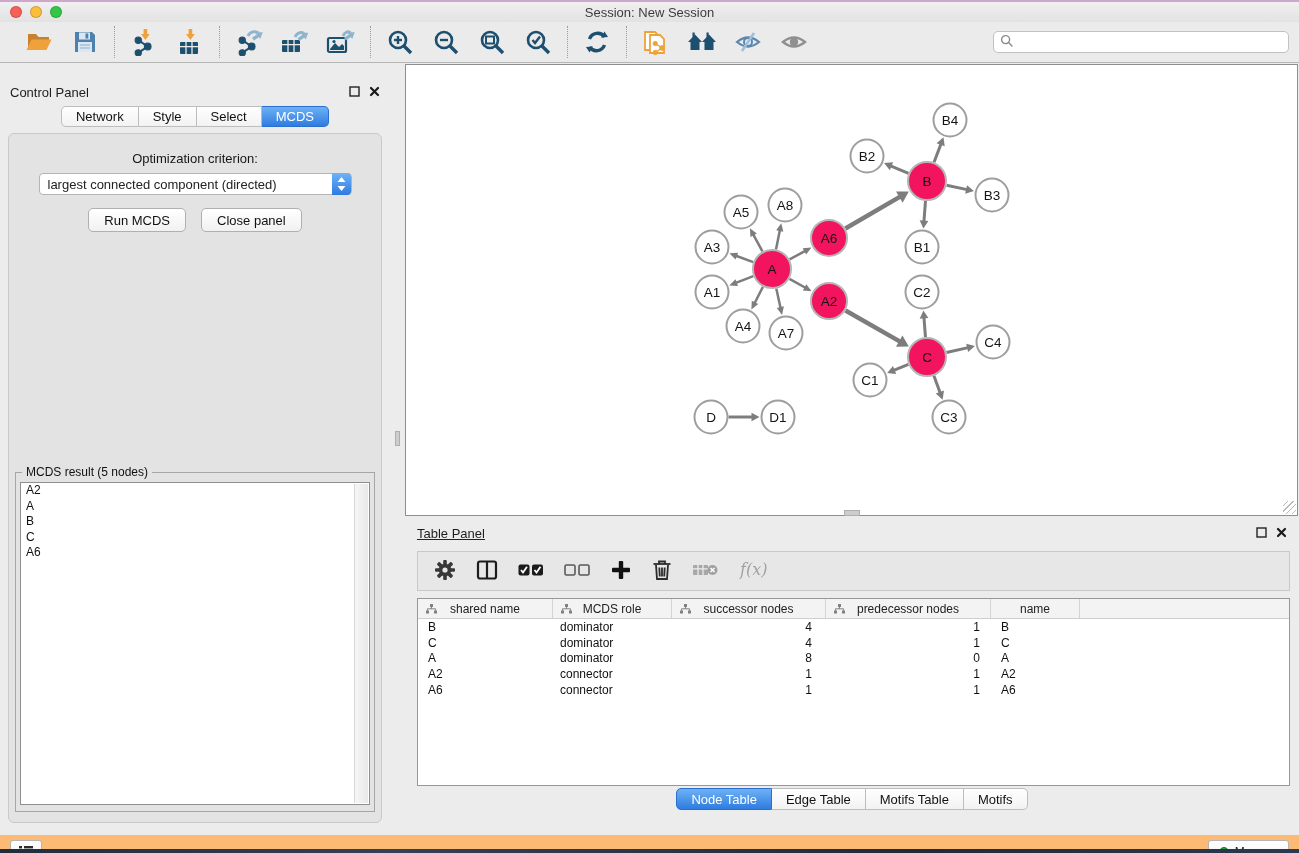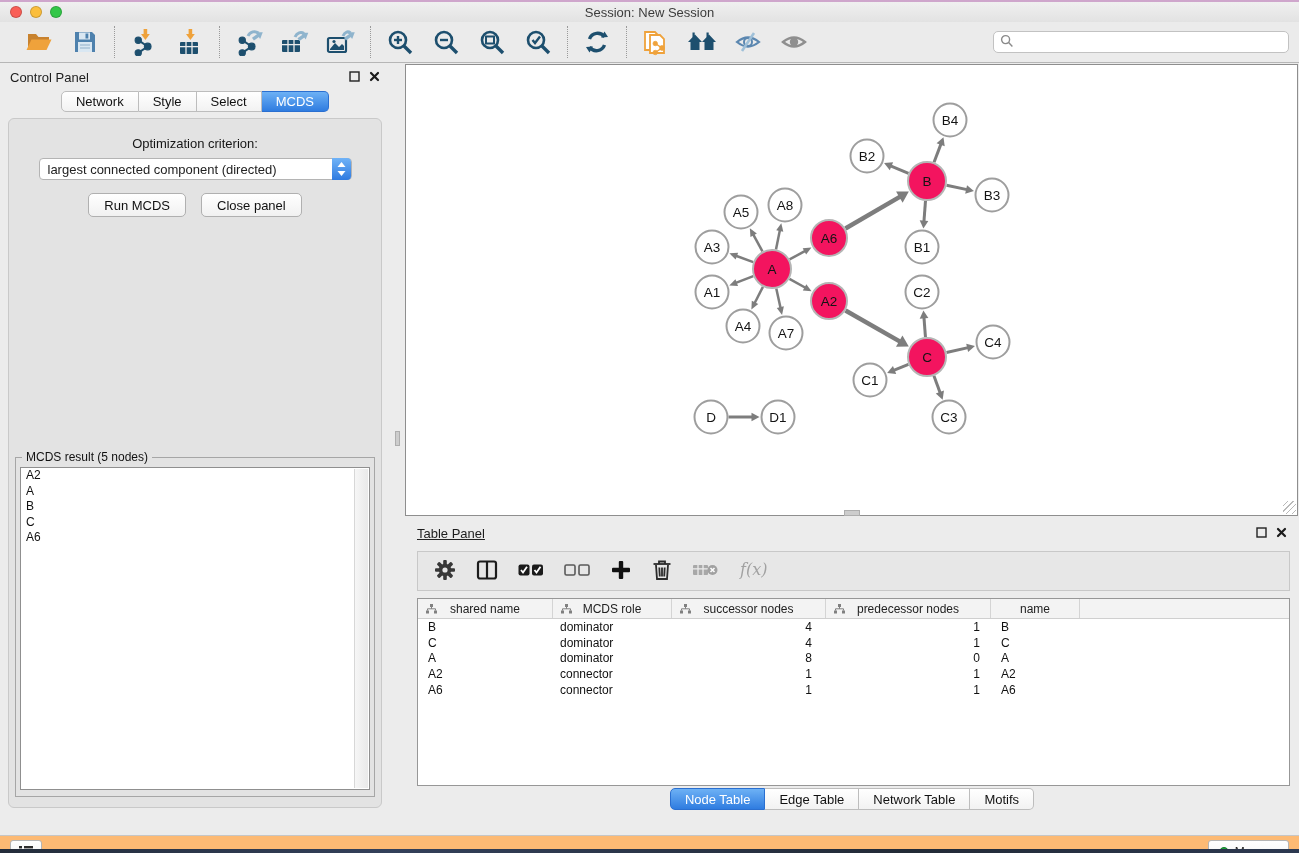--- a/index.html
+++ b/index.html
@@ -17,21 +17,21 @@
 
   
   .toolbar { left:0; top:22px; width:100%; height:41px; background:#ebebeb; border-bottom:1px solid #b6b6b6; display:flex; align-items:center; padding-left:10px; }
   .tb-group { display:flex; align-items:center; gap:6px; padding:0 9px; }
   .tb-sep { width:1px; height:32px; border-left:1px dotted #9a9a9a; }
   .tb-btn { width:40px; height:34px; display:flex; align-items:center; justify-content:center; border-radius:4px; cursor:default; }
   .searchbox { margin-left:auto; margin-right:10px; width:296px; height:22px; background:#fff; border:1px solid #c2c2c2; border-radius:5px; display:flex; align-items:center; padding:0 6px; }
   .searchbox input { border:none; outline:none; flex:1; font-size:12px; font-family:"Liberation Sans",sans-serif; margin-left:4px; background:transparent; }
 
   
-  .control-panel { left:0; top:63px; width:390px; height:755px; background:#ececec; }
+  .control-panel { left:0; top:78px; width:390px; height:755px; background:#ececec; }
   .cp-header { height:28px; display:flex; align-items:center; padding:0 10px; }
   .cp-title { font-size:13px; color:#1d1d1d; }
   .hdr-icons { margin-left:auto; display:flex; gap:9px; align-items:center; }
   .tabrow { display:flex; justify-content:center; height:21px; }
   .tab-seg { height:21px; padding:0 14px; display:flex; align-items:center; background:linear-gradient(#ffffff,#f2f2f2); border:1px solid #bdbdbd; border-left:none; font-size:13px; color:#111; }
   .tab-seg:first-child { border-left:1px solid #bdbdbd; border-radius:5px 0 0 5px; }
   .tab-seg:last-child { border-radius:0 5px 5px 0; }
   .tab-seg.active { background:linear-gradient(#6db1f5,#2f7ce0); color:#fff; border-color:#2a6fd0; }
   .cp-body { position:absolute; left:8px; right:8px; top:55px; bottom:10px; background:#e3e3e3; border:1px solid #c9c9c9; border-radius:6px; }
   .opt-label { text-align:center; margin-top:17px; font-size:13px; color:#161616; }
@@ -654,21 +654,21 @@
           <div class="td" style="width: 119px; flex: 0 0 119px; text-align: left; padding-left: 7px;">connector</div>
           <div class="td" style="width: 154px; flex: 0 0 154px; text-align: right; padding-right: 14px;">1</div>
           <div class="td" style="width: 165px; flex: 0 0 165px; text-align: right; padding-right: 11px;">1</div>
           <div class="td" style="width: 89px; flex: 0 0 89px; text-align: left; padding-left: 10px;">A6</div>
         </div>
       </div>
   </div>
   <div class="tp-tabs" id="tp-tabs">
       <div class="tab-seg active">Node Table</div>
       <div class="tab-seg">Edge Table</div>
-      <div class="tab-seg">Network Table</div>
+      <div class="tab-seg">Motifs Table</div>
       <div class="tab-seg">Motifs</div>
     </div>
 </div>
 
 <div class="abs statusbar">
   <div class="sb-left">
     <svg width="16" height="14" viewBox="0 0 16 14">
       <g fill="#2e2e2e">
           <rect x="1" y="1" width="3" height="2.4"></rect>
           <rect x="6" y="1" width="9" height="2.4"></rect>

